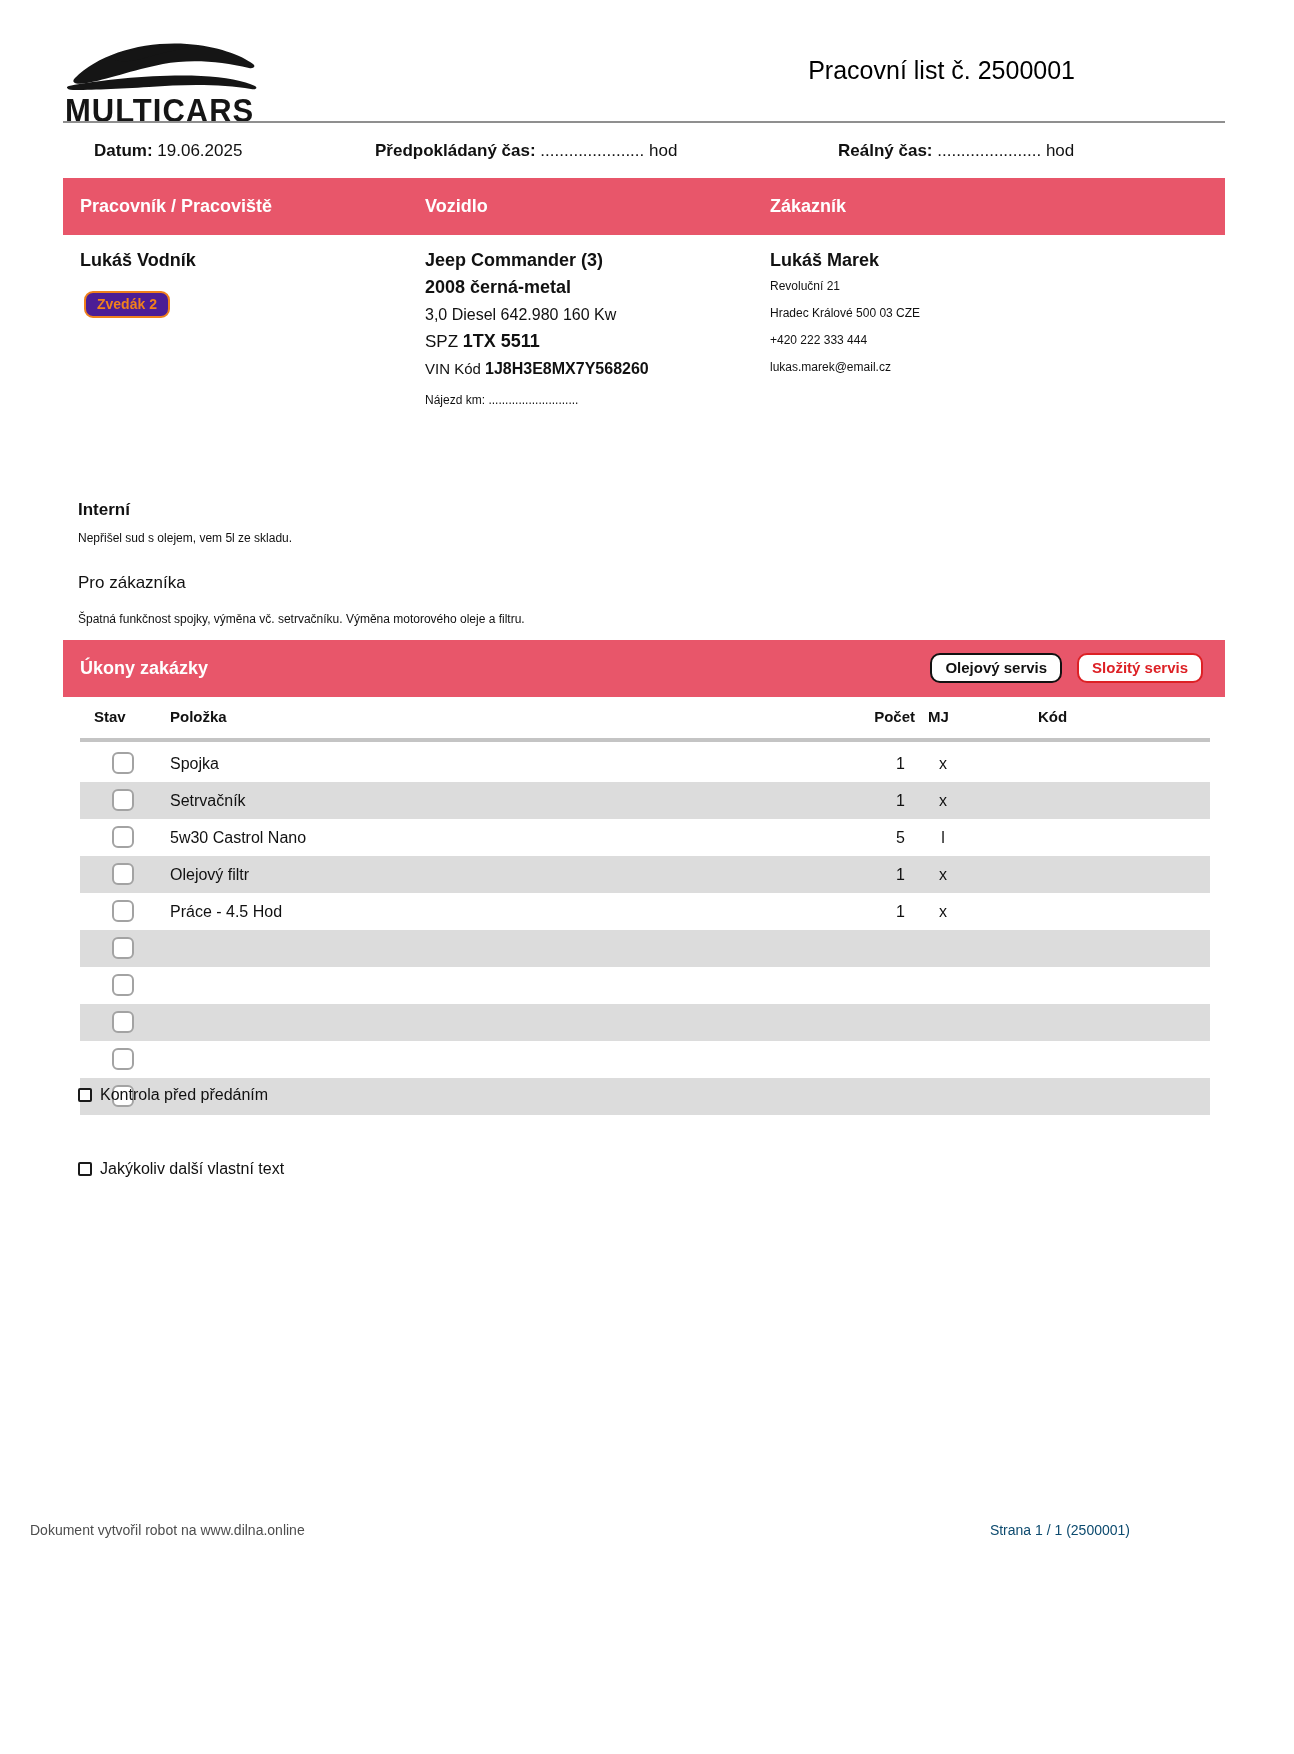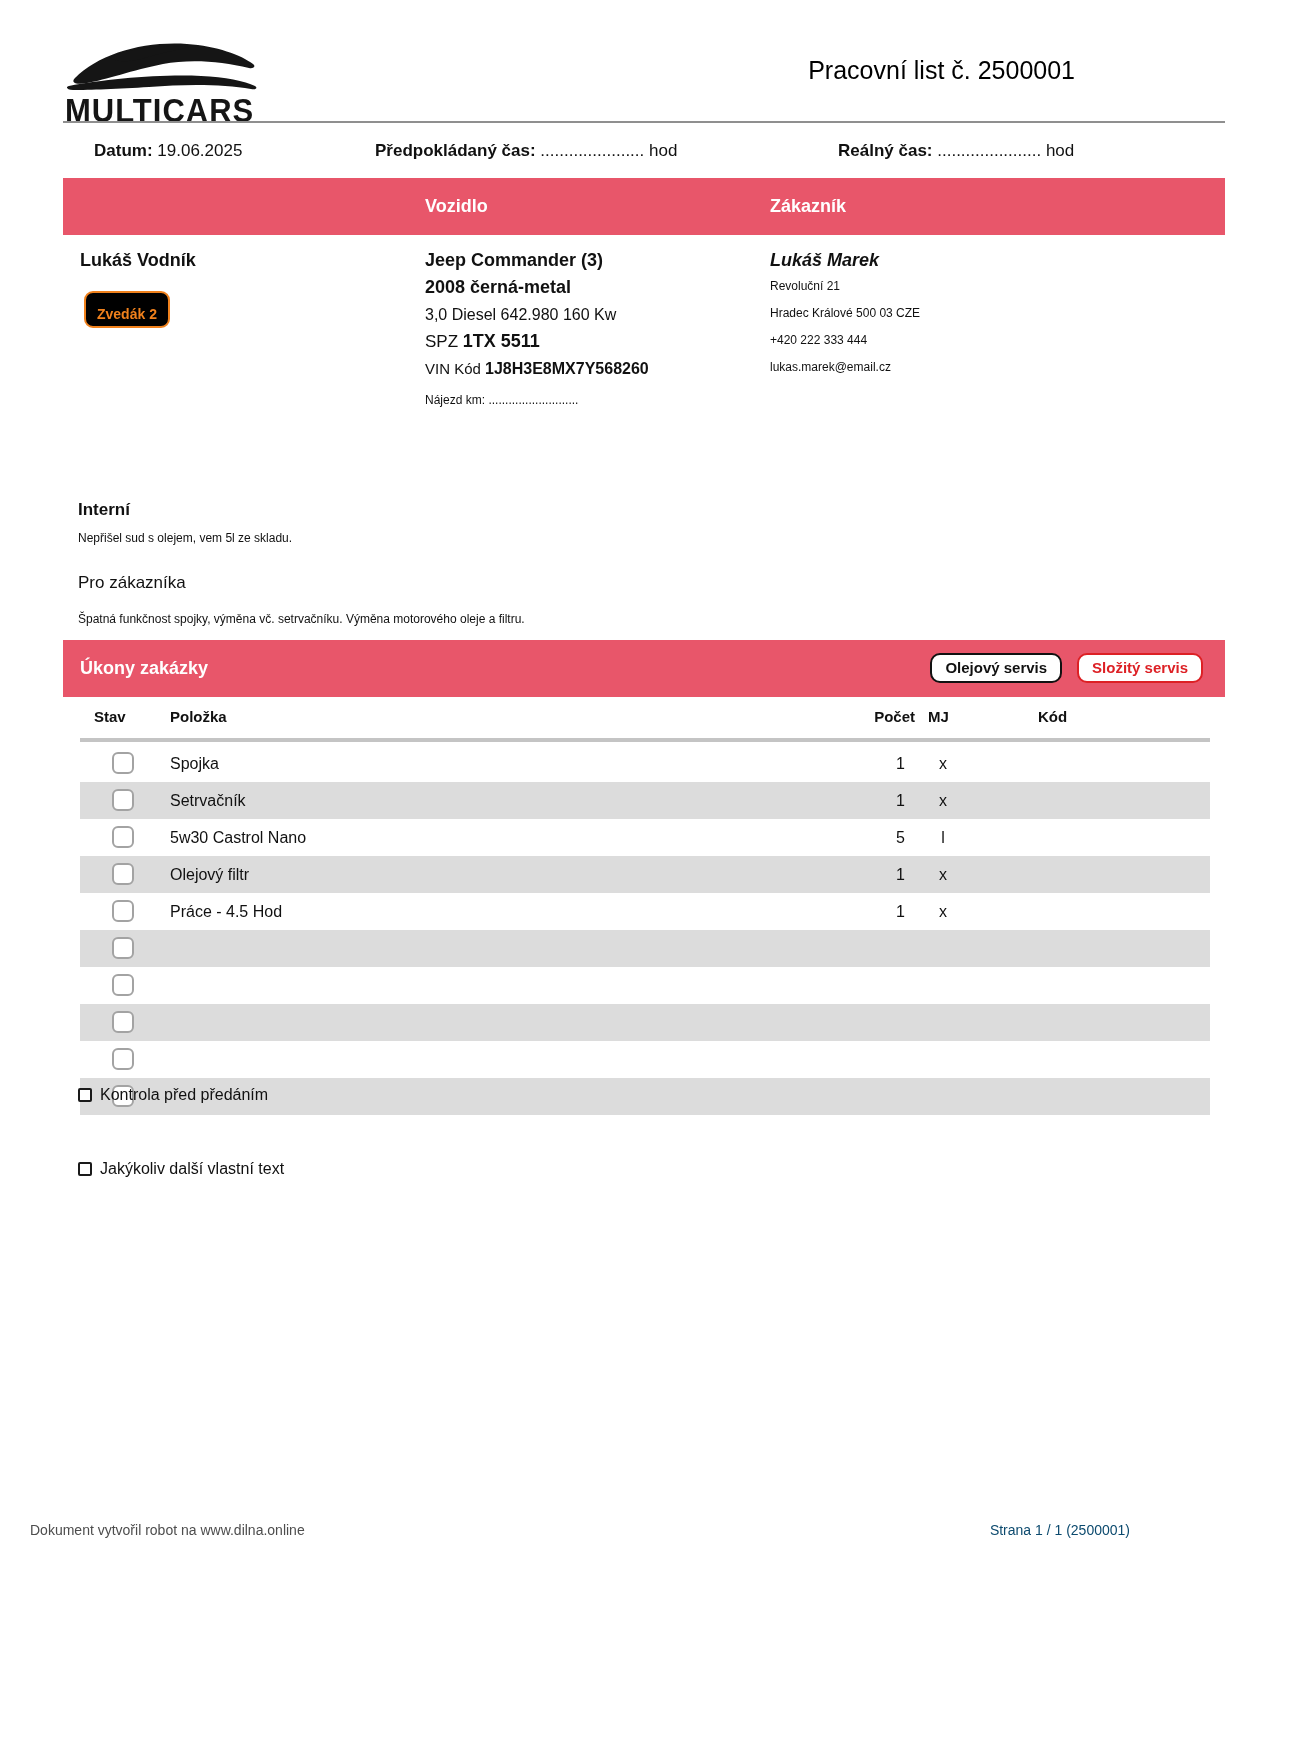--- a/index.html
+++ b/index.html
@@ -26,23 +26,23 @@
   .bar { position:absolute; left:63px; width:1162px; height:57px; background:var(--accent,#E8566A); }
   .bar-label { position:absolute; top:0; line-height:57px; color:#fff; font-weight:700; font-size:18px; white-space:nowrap; }
 
   .txt { position:absolute; white-space:nowrap; }
   .b18 { font-size:18px; font-weight:700; }
   .r17 { font-size:12px; font-weight:400; }
   .r16 { font-size:16px; font-weight:400; }
   .r15 { font-size:15px; font-weight:400; }
 
   .badge-orange {
-    position:absolute; display:inline-block; padding:13px 11px 4px 11px;
+    position:absolute; display:inline-block; padding:3px 11px 4px 11px;
     border:2px solid var(--orange,#F0811C); border-radius:9px;
-    color:var(--orange,#F0811C); font-size:14px; font-weight:700; background:#000000; white-space:nowrap;
+    color:var(--orange,#F0811C); font-size:14px; font-weight:700; background:#4c1d95; white-space:nowrap;
   }
   .task-badges { position:absolute; right:22px; top:13px; display:flex; gap:15px;padding-left:13px; }
   .pill { padding:4px 13px 5px 13px; border-radius:10px; background:#fff; font-size:15px; font-weight:700; white-space:nowrap; }
   .pill-black { border:2.5px solid #111; color:#111; }
   .pill-red { border:2px solid var(--badgeRed,#DD2025); color:var(--badgeRed,#DD2025); }
 
   
   .th { position:absolute; font-size:15px; font-weight:700; }
   .thead-rule { position:absolute; left:80px; width:1130px; height:4px; background:#c4c4c4; }
   .trow { position:absolute; left:80px; width:1130px; height:37px; }
@@ -92,20 +92,21 @@
     <span>......................</span>
     <span>hod</span>
   </div>
   <div class="meta" style="left:838px;">
     <b>Reálný čas:</b>
     <span>......................</span>
     <span>hod</span>
   </div>
 
   <div class="bar" style="top:178px;">
+    <span class="bar-label" style="left:17px;">Pracovník  /  Pracoviště</span>
     <span class="bar-label" style="left:362px;">Vozidlo</span>
     <span class="bar-label" style="left:707px;">Zákazník</span>
   </div>
 
   <div class="txt b18" style="left:80px; top:250px;">Lukáš Vodník</div>
   <span class="badge-orange" style="left:84px; top:291px;">Zvedák 2</span>
 
   <div class="txt b18" style="left:425px; top:250px;">Jeep Commander (3)</div>
   <div class="txt b18" style="left:425px; top:277px;">2008 černá-metal</div>
   <div class="txt r16" style="left:425px; top:306px;">3,0 Diesel 642.980 160 Kw</div>
@@ -115,21 +116,21 @@
   </div>
   <div class="txt r15" style="left:425px; top:360px;">
     <span>VIN Kód</span>
     <b style="font-size:16px;">1J8H3E8MX7Y568260</b>
   </div>
   <div class="txt r17" style="left:425px; top:393px;">
     <span>Nájezd km:</span>
     <span>...........................</span>
   </div>
 
-  <div class="txt b18" style="left:770px; top:250px;font-style:italic;">Lukáš Marek</div>
+  <div class="txt b18" style="left:770px; top:250px;">Lukáš Marek</div>
   <div class="txt r17" style="left:770px; top:279px;">Revoluční 21</div>
   <div class="txt r17" style="left:770px; top:306px;">Hradec Králové 500 03 CZE</div>
   <div class="txt r17" style="left:770px; top:333px;">+420 222 333 444</div>
   <div class="txt r17" style="left:770px; top:360px;">lukas.marek@email.cz</div>
 
   <div class="txt" style="left:78px; top:500px; font-size:17px; font-weight:700;">Interní</div>
   <div class="txt r17" style="left:78px; top:531px;">Nepřišel sud s olejem, vem 5l ze skladu.</div>
   <div class="txt" style="left:78px; top:573px; font-size:17px; font-weight:400;">Pro zákazníka</div>
   <div class="txt r17" style="left:78px; top:612px;">Špatná funkčnost spojky, výměna vč. setrvačníku. Výměna motorového oleje a filtru.</div>
 

